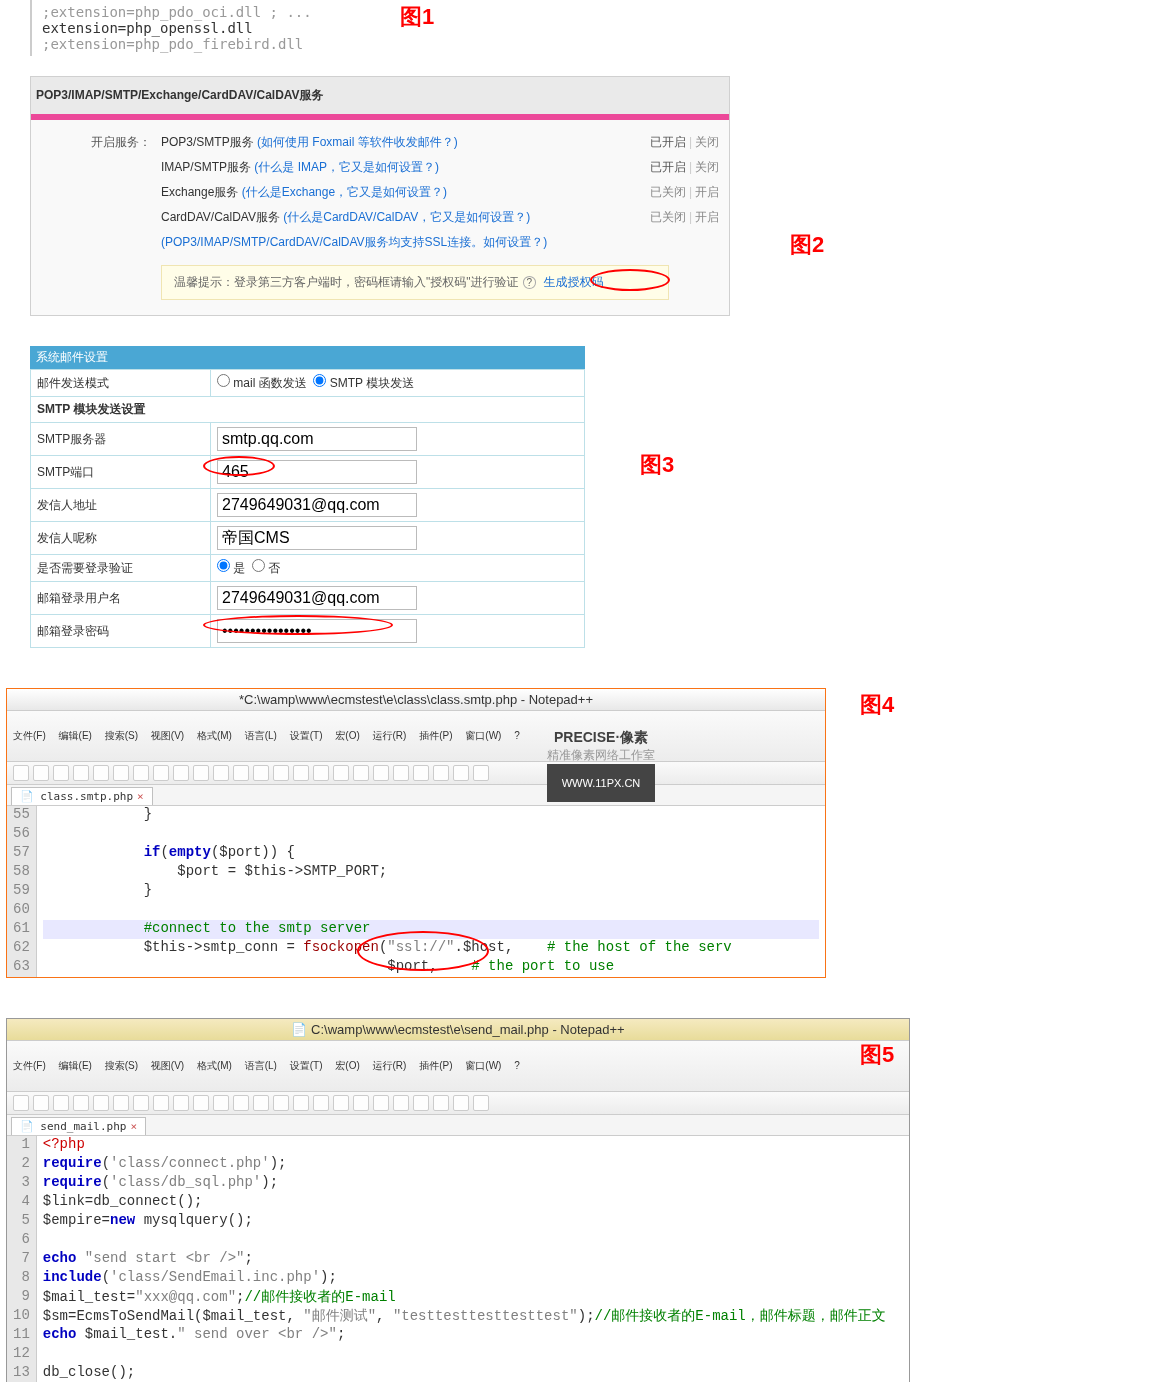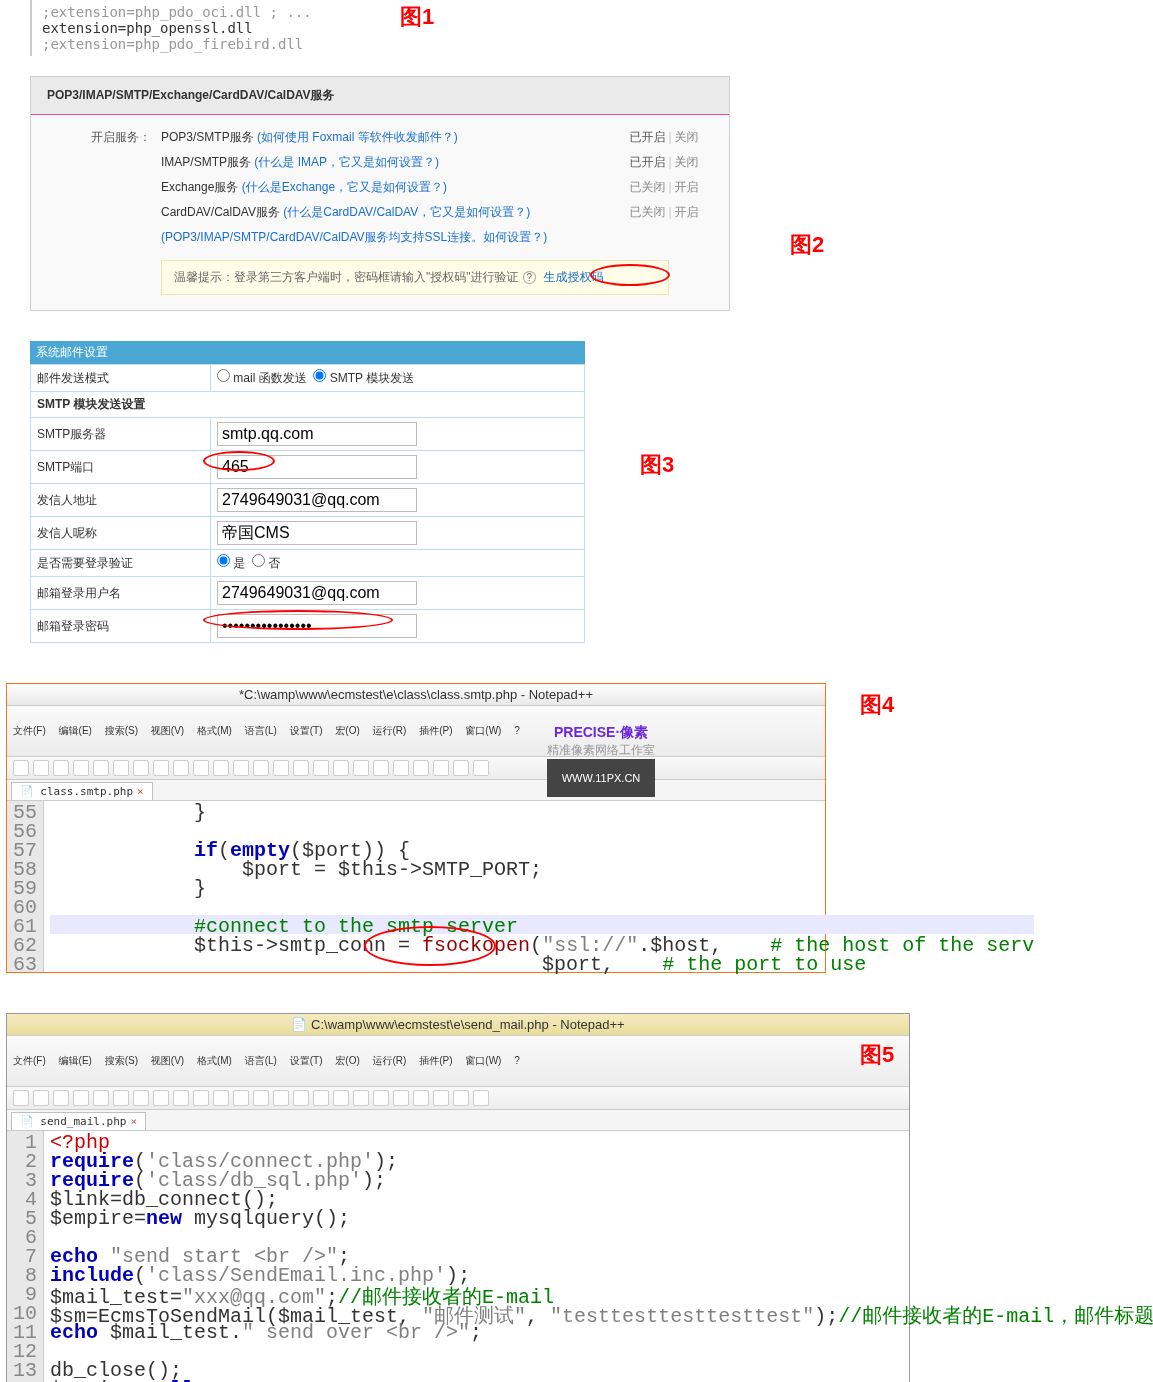--- a/index.html
+++ b/index.html
@@ -9,27 +9,27 @@
 
 .fig-label { position: absolute; color: #f00; font-size: 22px; font-weight: bold; }
 
 
 .sec1 { margin: 0 0 20px 30px; width: 800px; position: relative; }
 .code-snip { font-family: Consolas, monospace; font-size: 14px; padding: 4px 10px; border-left: 2px solid #ccc; background: #fff; }
 .code-snip .gray { color: #999; }
 
 
 .sec2 { margin: 0 30px 30px 30px; width: 700px; border: 1px solid #d0d0d0; background: #f5f5f5; position: relative; }
-.sec2-title { padding: 10px 16px; background: #eaeaea; font-weight: bold; color: #333; border-bottom: 1px solid #ec4899; }
+.sec2-title { padding: 10px 5px; background: #eaeaea; font-weight: bold; color: #333; border-bottom: 6px solid #ec4899; }
 .sec2-body { padding: 10px 10px 15px 10px; background: #f9f9f9; }
 .svc-row { display: flex; padding: 4px 0; font-size: 12px; }
 .svc-label { width: 120px; text-align: right; padding-right: 10px; color: #555; }
 .svc-content { flex: 1; color: #333; }
 .svc-content .link { color: #1a6fd4; cursor: pointer; }
-.svc-status { width: 110px; text-align: center; color: #888; }
+.svc-status { width: 110px; text-align: right; color: #888; }
 .svc-status .on { color: #555; }
 .svc-status .divider { padding: 0 3px; color: #ccc; }
 .hint-box { margin: 10px 50px 0 120px; padding: 8px 12px; background: #fffde8; border: 1px solid #f0e5b2; color: #666; position: relative; }
 .hint-box .gen-code { color: #1a6fd4; cursor: pointer; margin-top: 19px; }
 .circle-red { position: absolute; border: 2px solid #f00; border-radius: 50%; pointer-events: none; }
 
 
 .sec3 { margin: 0 30px 40px 30px; width: 555px; position: relative; }
 .sec3 .bluebar { background: #4aa7d4; color: #fff; padding: 3px 6px; font-size: 12px; }
 .sec3 table { width: 100%; border-collapse: collapse; background: #fff; }
@@ -41,32 +41,32 @@
 
 .npp { margin: 0 6px 40px 6px; width: 820px; border: 1px solid #f97316; position: relative; background: #fff; }
 .npp-title { background: linear-gradient(#fff,#e8e8e8); text-align: center; padding: 3px; font-size: 13px; border-bottom: 1px solid #ccc; }
 .npp-menu { background: linear-gradient(#fafafa,#ececec); padding: 18px 6px; border-bottom: 1px solid #ccc; font-size: 10px; }
 .npp-menu span { margin-right: 10px; cursor: pointer; }
 .npp-toolbar { background: linear-gradient(#fafafa,#ececec); padding: 3px 6px; border-bottom: 1px solid #ccc; display: flex; gap: 4px; }
 .npp-toolbar .ico { width: 16px; height: 16px; border: 1px solid #ccc; background: #fefefe; display: inline-block; border-radius: 2px; }
 .npp-tabs { background: #f5f5f5; padding: 2px 4px 0 4px; border-bottom: 1px solid #ccc; }
 .npp-tab { display: inline-block; background: #fff; border: 1px solid #c0c0c0; border-bottom: none; padding: 2px 8px; font-size: 11px; font-family: Consolas, monospace; }
 .npp-tab .closex { color: #c55; margin-left: 4px; cursor: pointer; }
-.npp-code { display: flex; font-family: Consolas, "Courier New", monospace; font-size: 20px; }
+.npp-code { display: flex; font-family: Consolas, "Courier New", monospace; font-size: 14px; }
 .gutter { background: #e8e8e8; color: #888; text-align: right; padding: 0 6px; border-right: 1px solid #ccc; }
 .gutter div { height: 19px; }
 .codelines { flex: 1; padding: 0 6px; position: relative; }
 .codelines div { height: 19px; white-space: pre; }
 .kw { color: #0000c0; font-weight: bold; }
 .fn { color: #900; }
 .str { color: #808080; }
 .cmt { color: #008000; }
 .hl { background: #e8e8ff; }
 .watermark { position: absolute; top: 40px; right: 170px; text-align: center; color: #999; font-size: 12px; pointer-events: none; }
-.watermark .top { color: #6d28d9; font-weight: bold; font-size: 14px; }
+.watermark .top { color: #404040; font-weight: bold; font-size: 14px; }
 .watermark .bot { background: #444; color: #fff; padding: 13px 8px; font-size: 11px; }
 
 
 .npp5 { margin: 0 6px 10px 6px; width: 904px; border: 1px solid #999; position: relative; background: #fff; }
 .npp5 .npp-title { background: linear-gradient(#f5eac0,#e8dc9a); }
 .codelines .php-tag { color: #c00; }
 
 </style>
 </head>
 <body>

